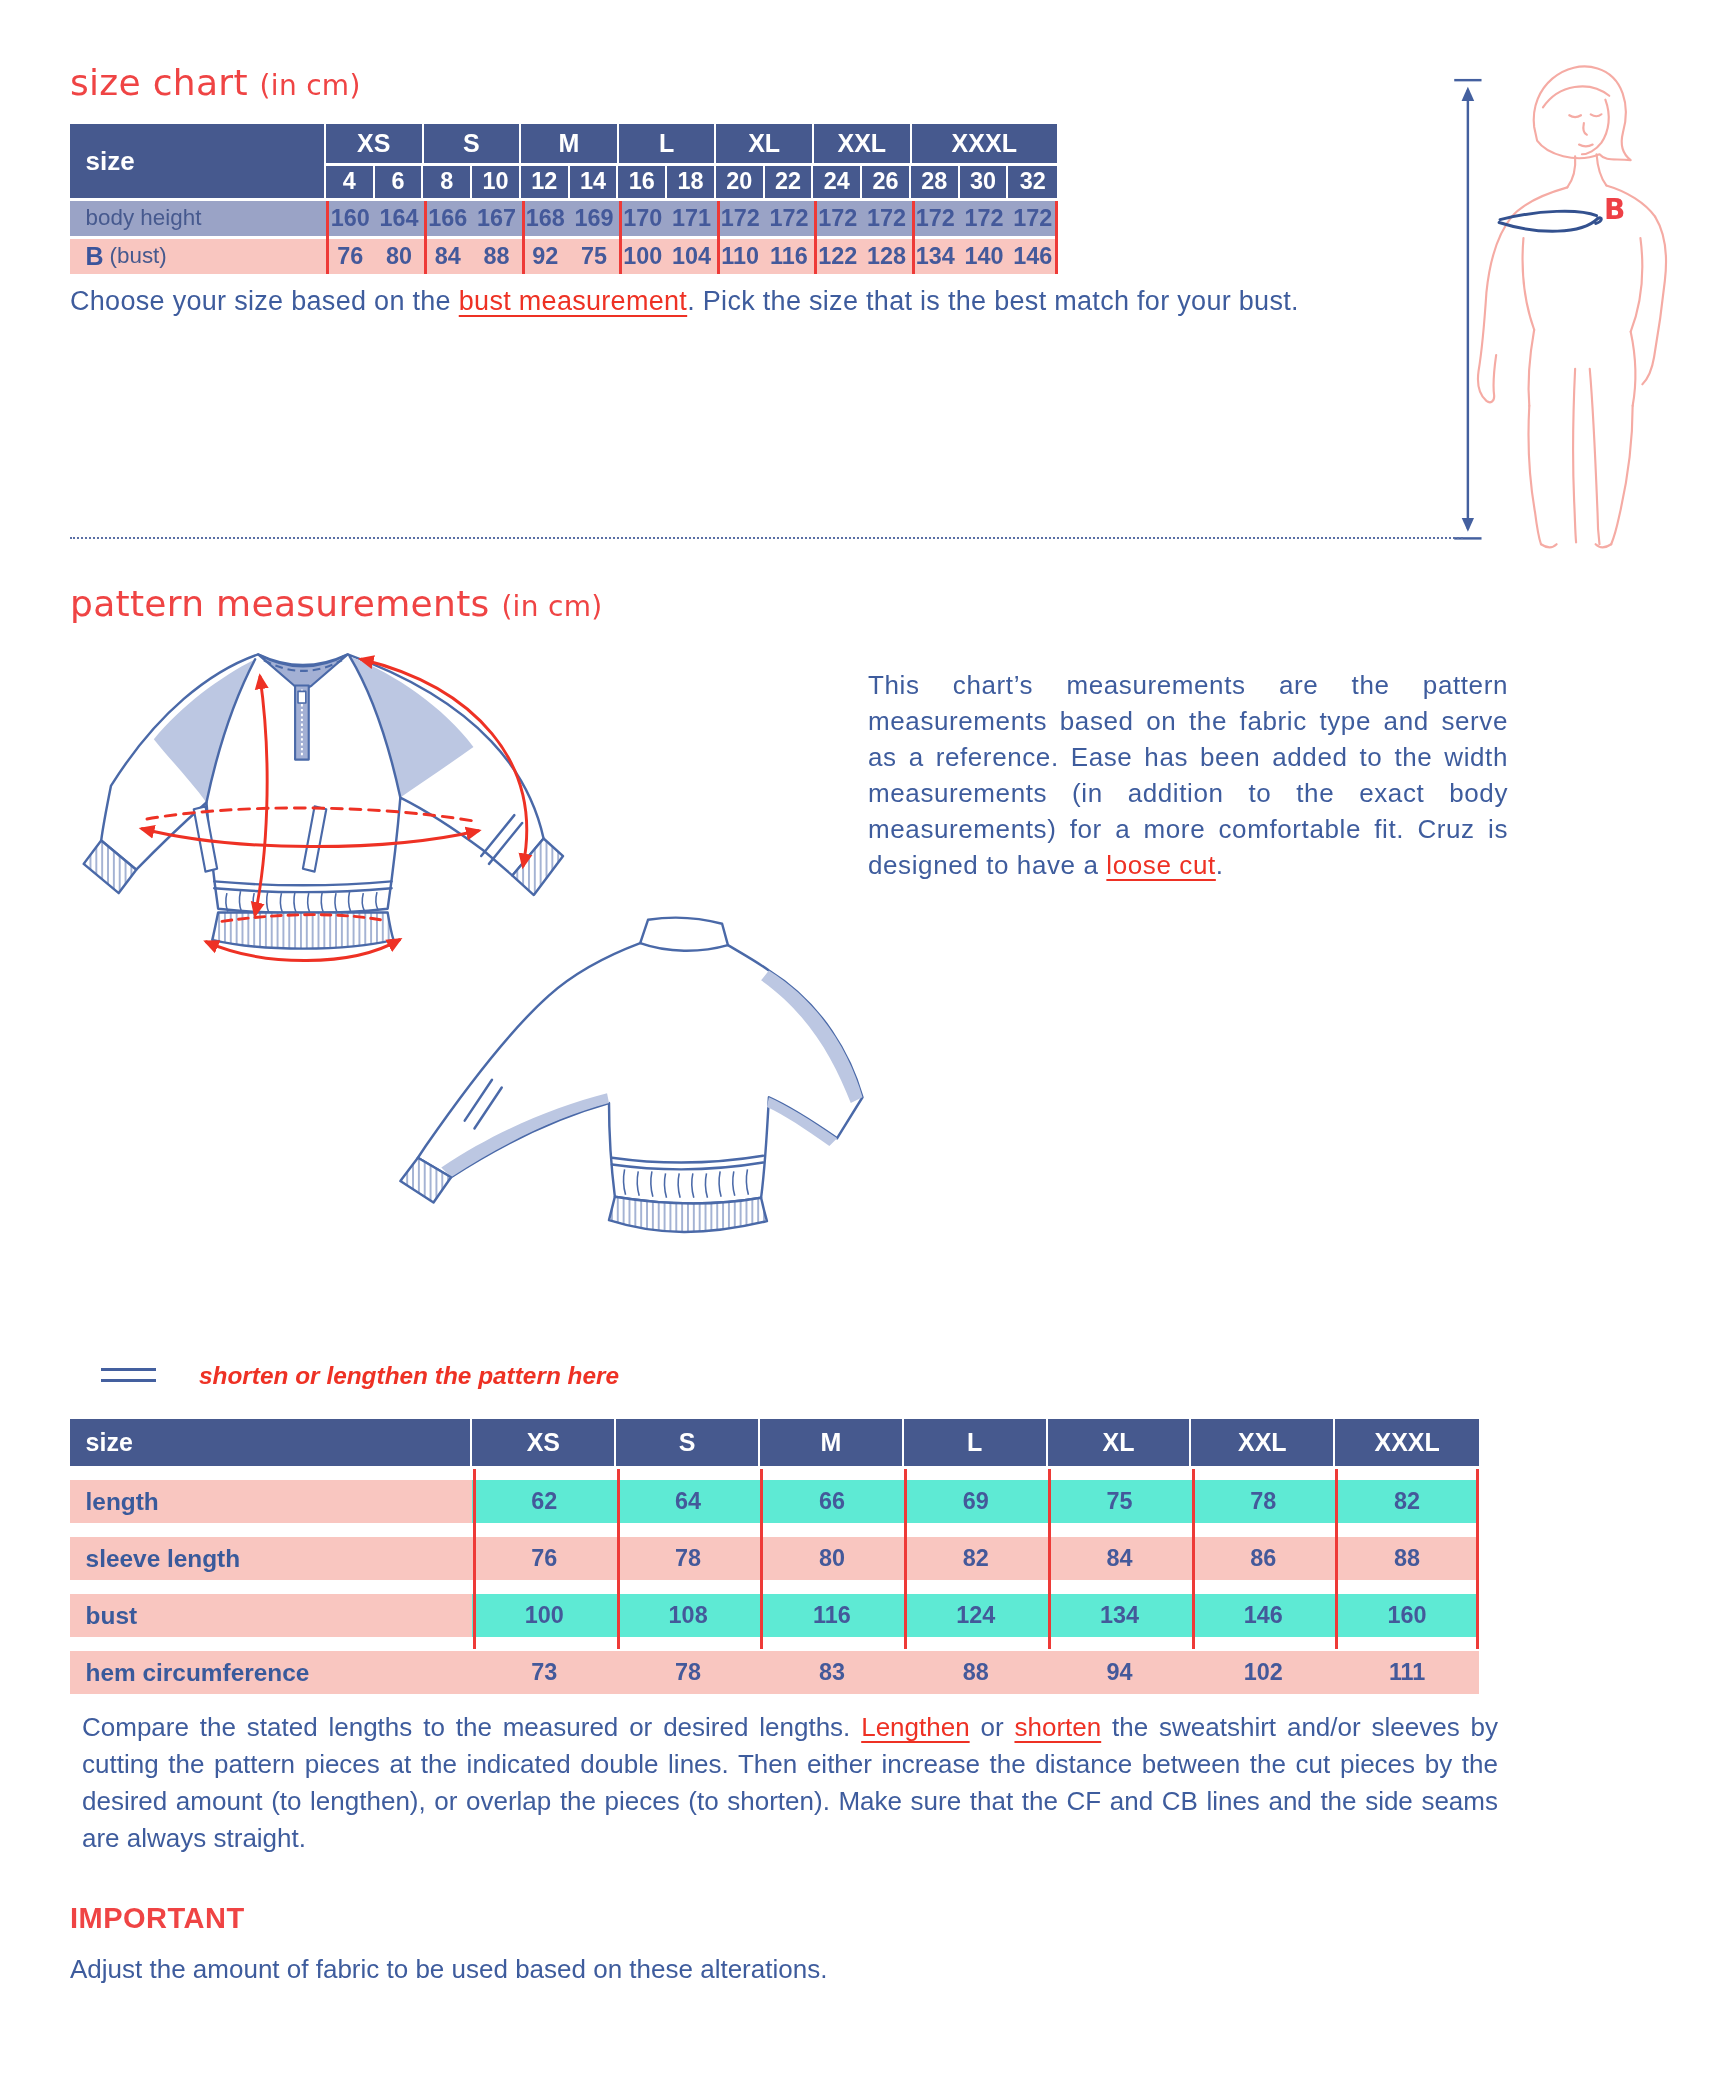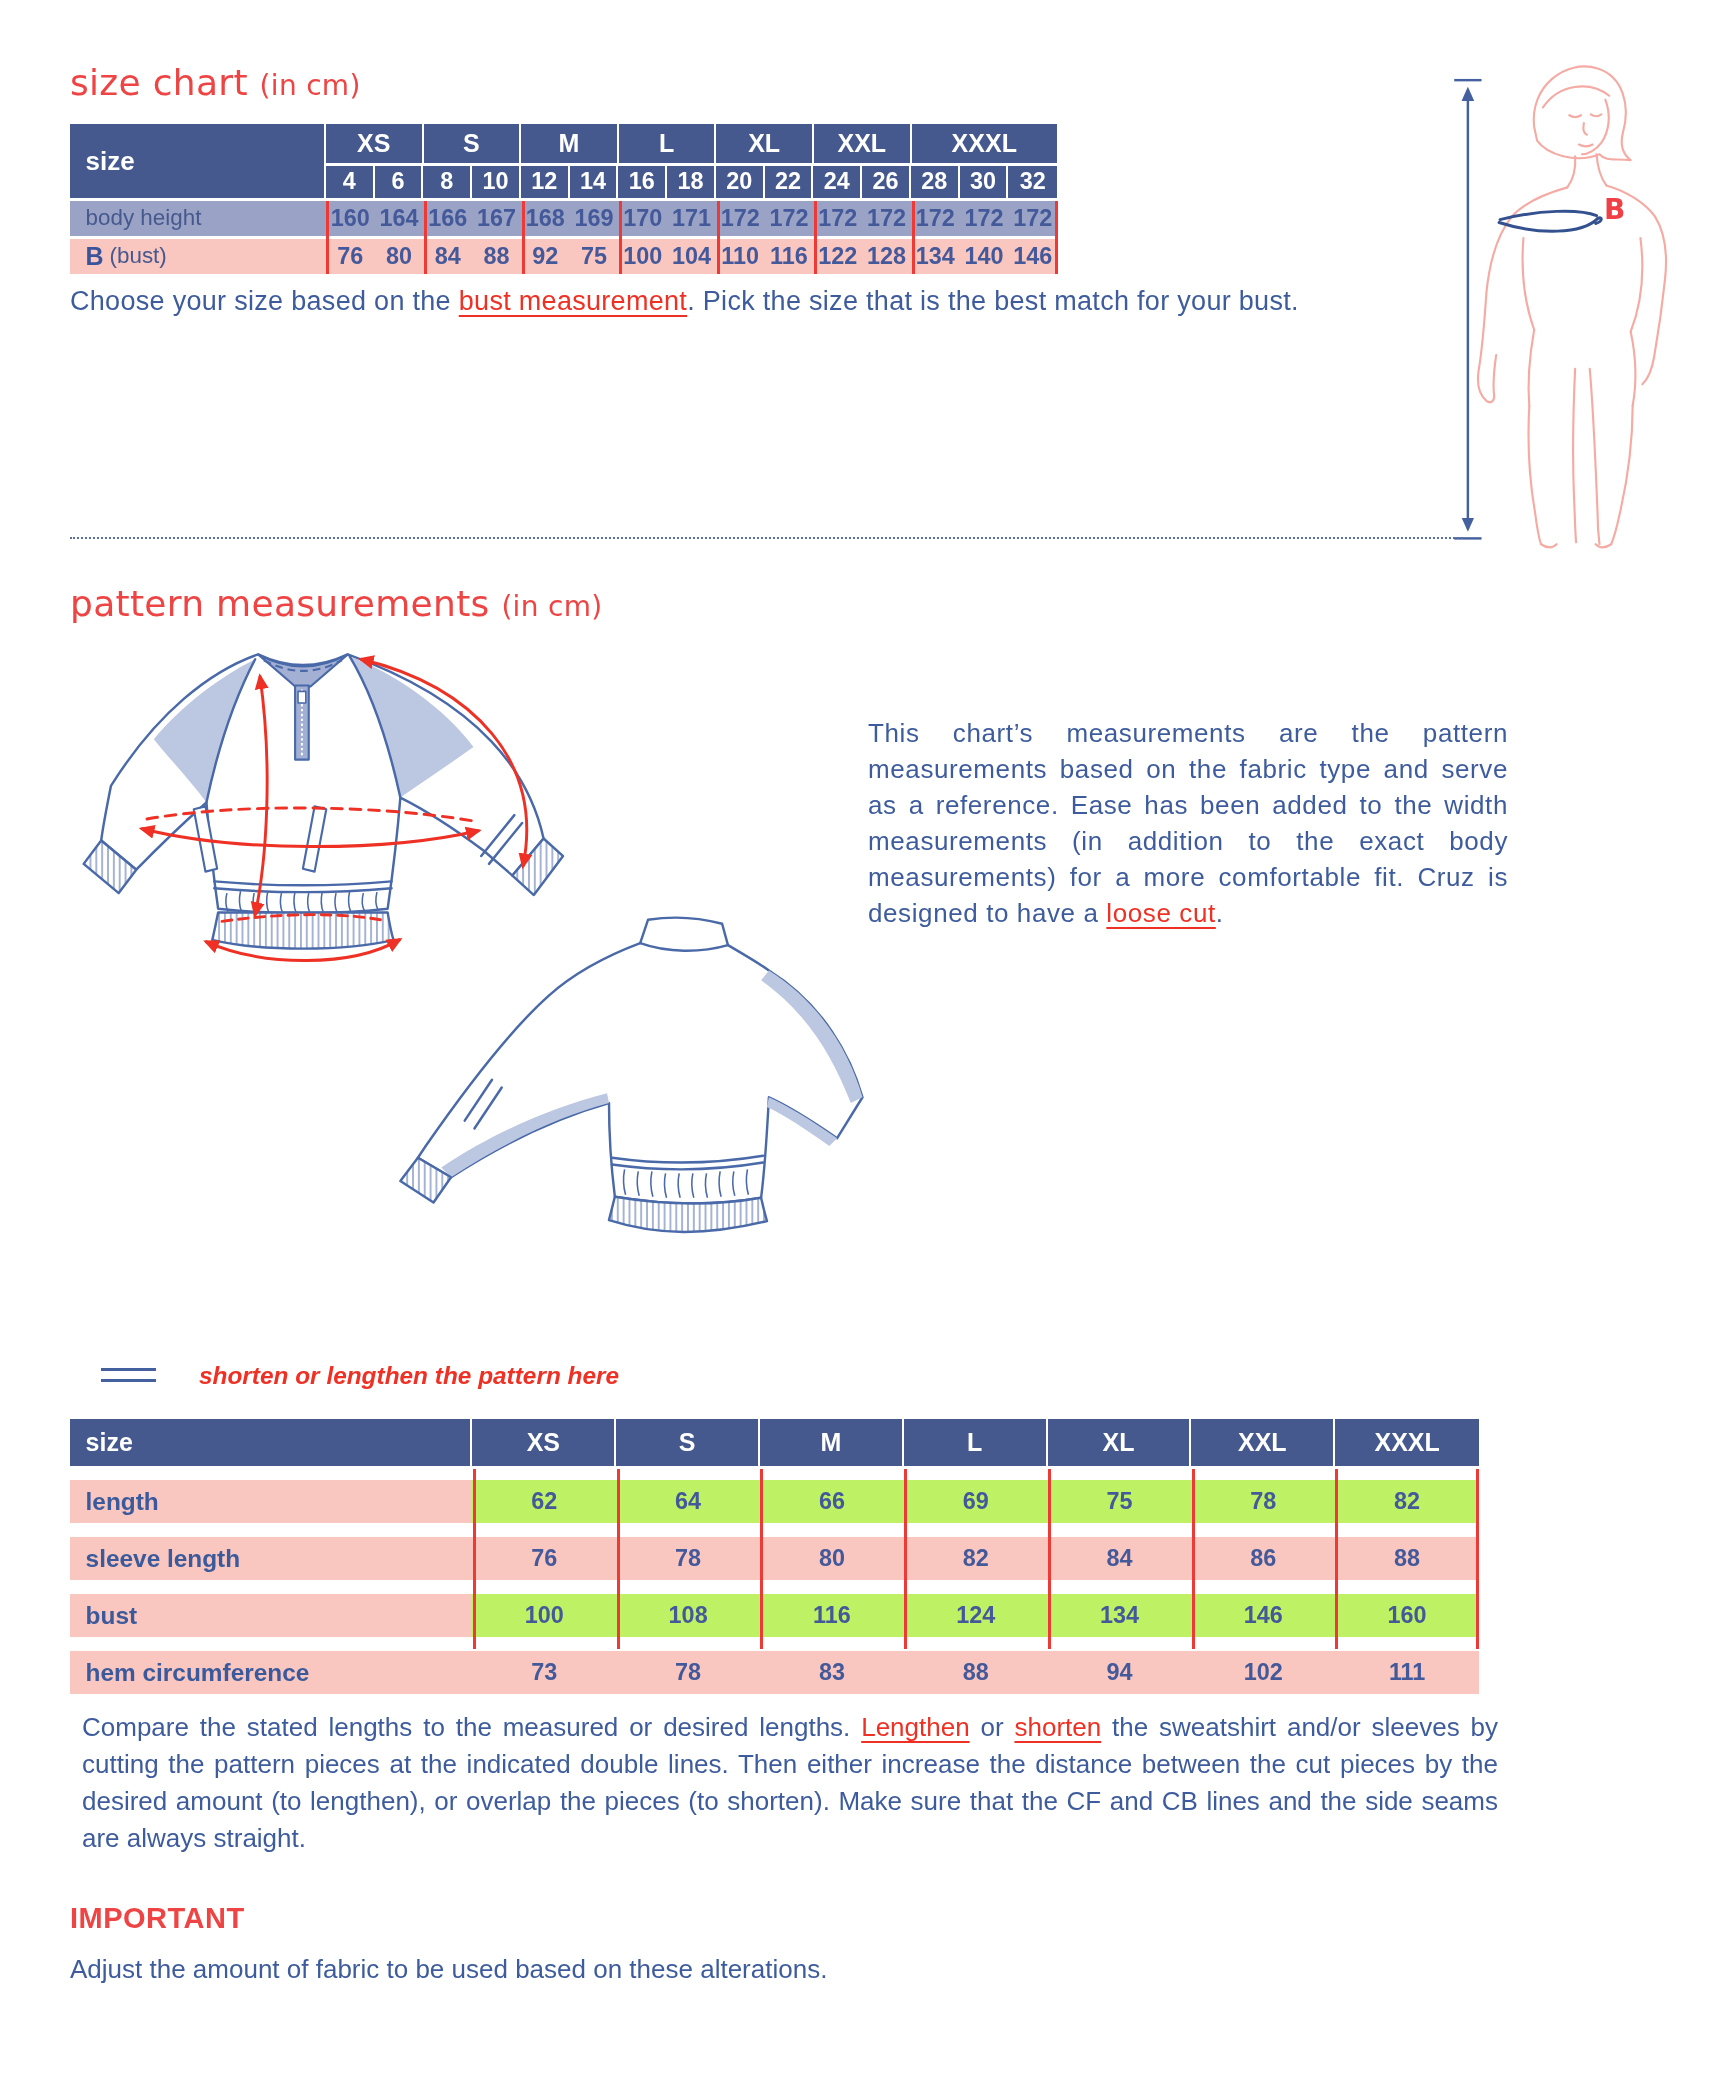--- a/index.html
+++ b/index.html
@@ -53,29 +53,29 @@
                font-weight:bold; display:flex; align-items:center;
                padding-left:15.6px; border-right:2.9px solid #fff; }
   .t2-col { width:144px; background:#46598e; color:#fff; font-weight:bold;
             font-size:25px; display:flex; align-items:center; justify-content:center;
             border-right:2.9px solid #fff; }
   .t2-col:last-child { border-right:none; }
   .t2-row { display:flex; height:43px; margin-top:14px; }
   .t2-rowlabel { width:403px; background:#f9c6c0; color:#3a5a9b; font-weight:bold;
                  font-size:24.4px; display:flex; align-items:center; padding-left:15.6px; }
   .t2-cell { width:144px; display:flex; align-items:center; justify-content:center;
-             font-weight:bold; font-size:23.4px; color:#44599a; background:#bef264; }
+             font-weight:bold; font-size:23.4px; color:#44599a; background:#5eead4; }
   .t2-row.shaded .t2-cell { background:#f9c6c0; }
 
   
   .note { position:absolute; left:70px; top:286px; font-size:27px;
           letter-spacing:0.3px; white-space:nowrap; }
   .para1 { position:absolute; left:868px; top:667px; width:640px;
            text-align:justify; font-size:26px; line-height:36px;
-           letter-spacing:0.6px;margin-top:48px; }
+           letter-spacing:0.6px; }
   .para2 { position:absolute; left:70px; top:1709px; width:1416px;
            text-align:justify; font-size:26px; line-height:37px;margin-left:12px; }
   .important-title { position:absolute; left:70px; top:1902px; color:#ef4444;
                      font-weight:bold; font-size:29px; letter-spacing:0.5px; }
   .important-text { position:absolute; left:70px; top:1954px; font-size:26px; }
 
   
   .legend-lines { position:absolute; left:101px; top:1368px; width:55px; }
   .legend-lines div { height:2.9px; background:#44609f; margin-bottom:7.8px; }
   .legend-text { position:absolute; left:199px; top:1362px; color:#ee3124;

